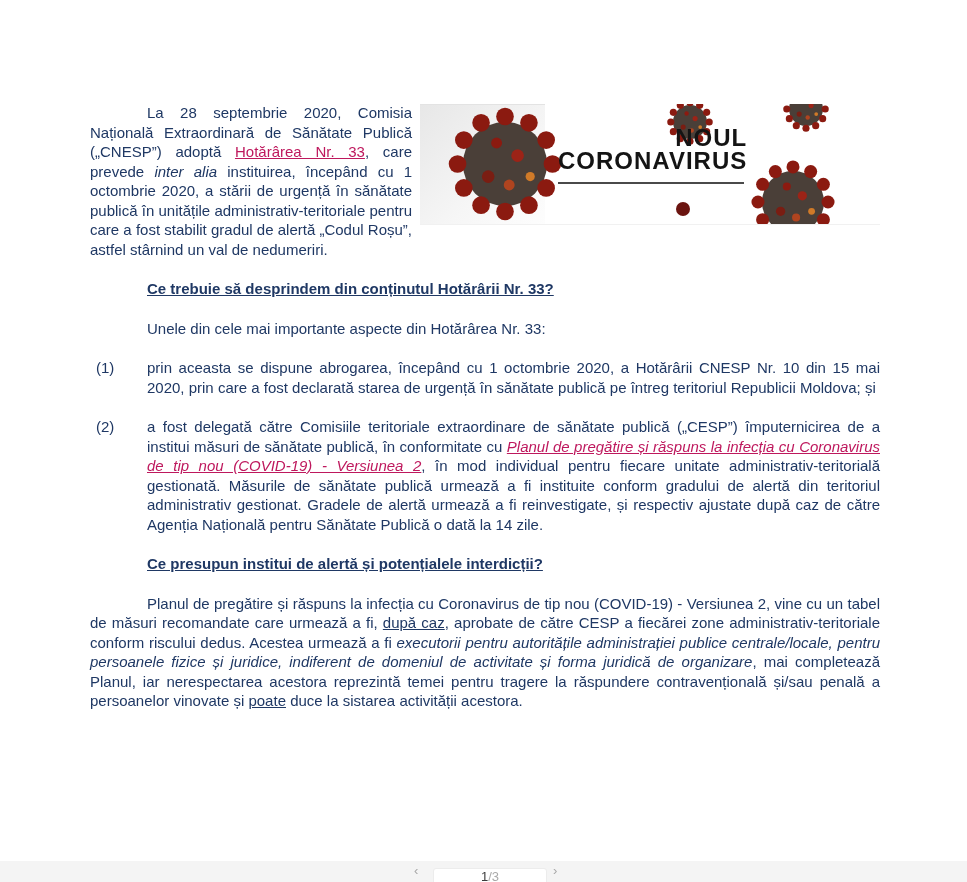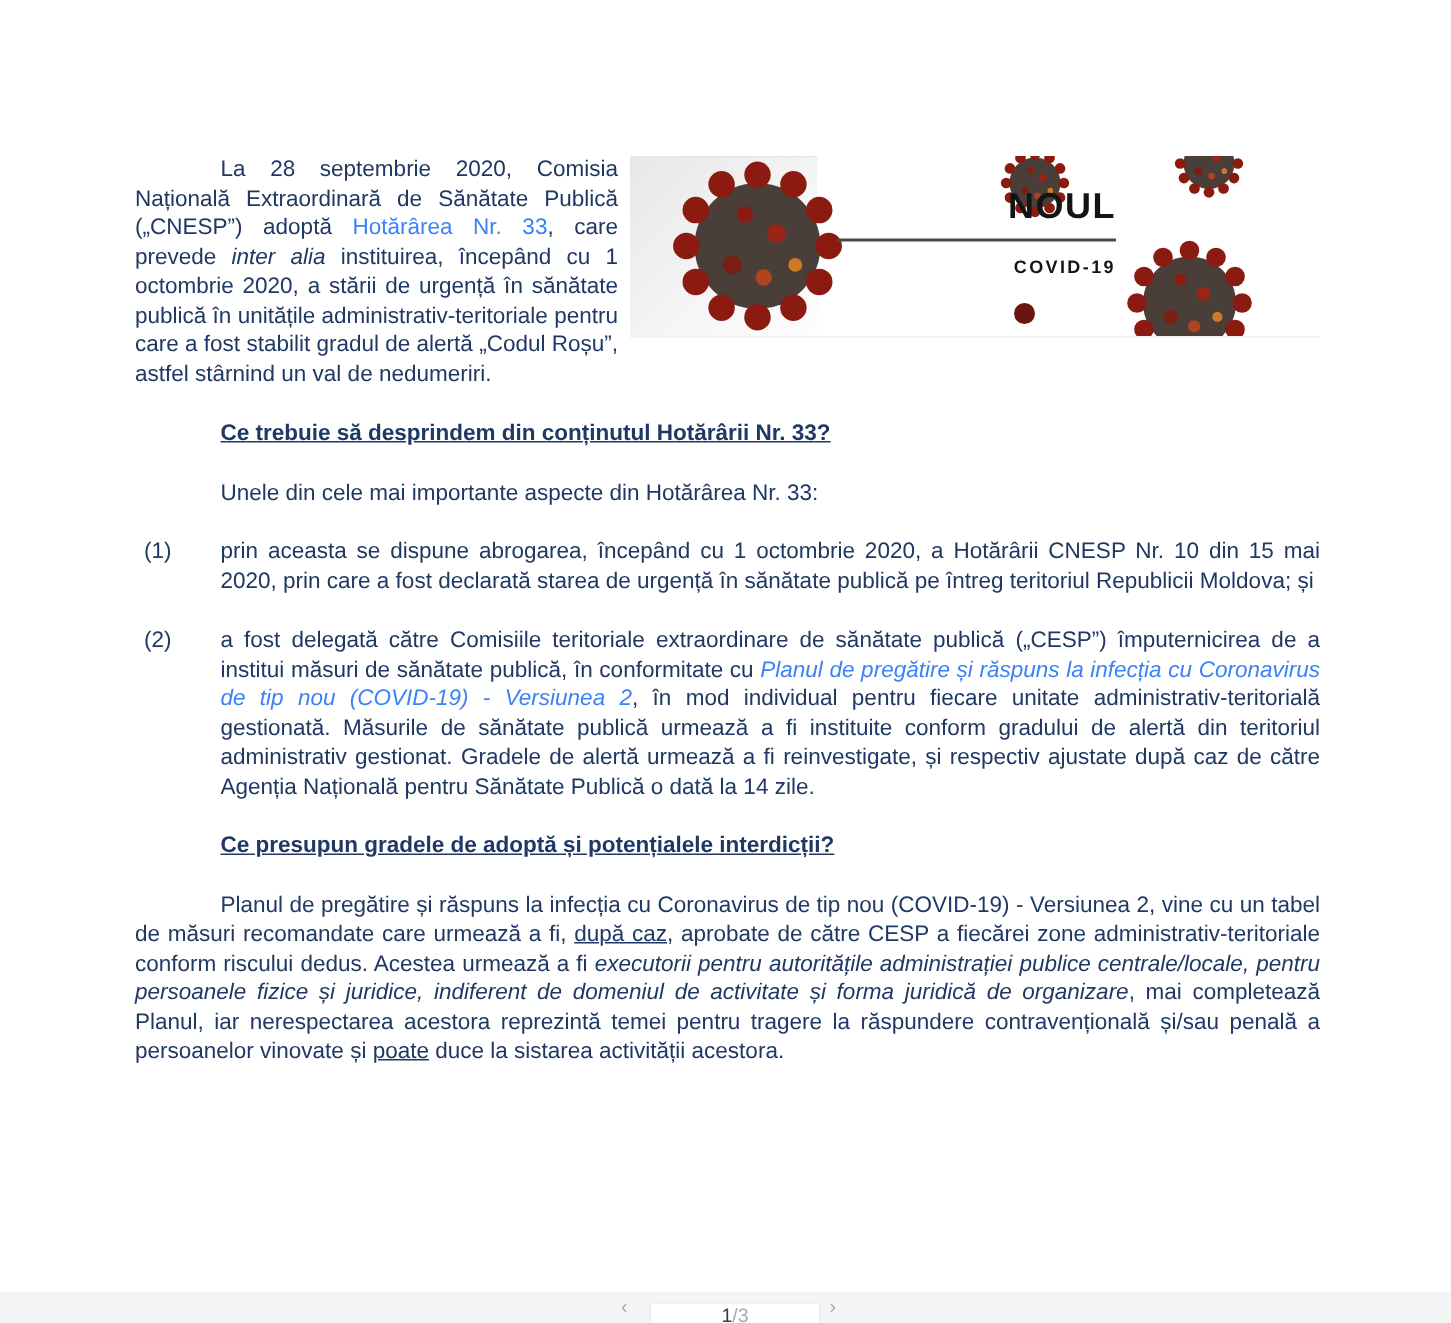--- a/index.html
+++ b/index.html
@@ -10,21 +10,21 @@
   
   .doc{
     position:absolute;left:90px;top:103px;width:790px;
     color:#1F3864;font-size:15px;line-height:19.5px;text-align:justify;
   }
   .para{margin:0 0 20px 0;}
   .indent{text-indent:57px;}
   .heading{font-weight:bold;margin:0 0 20px 0;text-indent:57px;text-align:left;text-decoration:underline;}
   .li{position:relative;padding-left:57px;margin:0 0 20px 0;}
   .num{position:absolute;left:6px;top:0;text-indent:0;}
-  a.link{color:#3b82f6;cursor:pointer;}
+  a.link{color:#be185d;text-decoration:underline;cursor:pointer;}
   .it{font-style:italic;}
   .ul{text-decoration:underline;}
   b{font-weight:normal;}
   i{}
 
   
   .banner{
     float:right;width:460px;height:120px;margin:1px 0 6px 8px;
     position:relative;overflow:hidden;background:#ffffff;
     border-bottom:1px solid #f1f1f1;text-indent:0;text-align:left;
@@ -89,38 +89,38 @@
           </g>
         </defs>
         <use href="#virus" transform="translate(85,60) scale(4.2)"></use>
         <use href="#virus" transform="translate(270,18) scale(1.7)"></use>
         <use href="#virus" transform="translate(386,5) scale(1.7)"></use>
         <use href="#virus" transform="translate(373,98) scale(3.1)"></use>
         <circle cx="263" cy="105" r="7" fill="#6b1410"></circle>
       </svg>
       <span class="banner-text" style="display:block;">
         <span class="banner-title" style="display:block;">NOUL</span>
+        <span class="banner-title" style="display:block;">CORONAVIRUS</span>
         <span class="banner-rule" style="display:block;"></span>
-        <span class="banner-sub" style="display:block;">COVID-19</span>
       </span>
     </span><span>La 28 septembrie 2020, Comisia Națională Extraordinară de Sănătate Publică („</span><b>CNESP</b><span>”) adoptă </span><a class="link">Hotărârea Nr. 33</a><span>, care prevede </span><i>inter alia</i><span> instituirea, începând cu 1 octombrie 2020, a stării de urgență în sănătate publică în unitățile administrativ-teritoriale pentru care a fost stabilit gradul de alertă „Codul Roșu”, astfel stârnind un val de nedumeriri.</span></p>
 
   <p class="heading">Ce trebuie să desprindem din conținutul Hotărârii Nr. 33?</p>
 
   <p class="para indent">Unele din cele mai importante aspecte din Hotărârea Nr. 33:</p>
 
   <div class="li">
     <span class="num">(1)</span><span>prin aceasta se dispune abrogarea, începând cu 1 octombrie 2020, a Hotărârii CNESP Nr. 10 din 15 mai 2020, prin care a fost declarată starea de urgență în sănătate publică pe întreg teritoriul Republicii Moldova; și</span>
   </div>
 
   <div class="li">
     <span class="num">(2)</span><span>a fost delegată către Comisiile teritoriale extraordinare de sănătate publică („</span><b>CESP</b><span>”) împuternicirea de a institui măsuri de sănătate publică, în conformitate cu </span><a class="link it">Planul de pregătire și răspuns la infecția cu Coronavirus de tip nou (COVID-19) - Versiunea 2</a><span>, în mod individual pentru fiecare unitate administrativ-teritorială gestionată. Măsurile de sănătate publică urmează a fi instituite conform gradului de alertă din teritoriul administrativ gestionat. Gradele de alertă urmează a fi reinvestigate, și respectiv ajustate după caz de către Agenția Națională pentru Sănătate Publică o dată la 14 zile.</span>
   </div>
 
-  <p class="heading">Ce presupun gradele de adoptă și potențialele interdicții?</p>
+  <p class="heading">Ce presupun institui de alertă și potențialele interdicții?</p>
 
   <p class="para indent"><span>Planul de pregătire și răspuns la infecția cu Coronavirus de tip nou (COVID-19) - Versiunea 2, vine cu un tabel de măsuri recomandate care urmează a fi, </span><span class="ul">după caz</span><span>, aprobate de către CESP a fiecărei zone administrativ-teritoriale conform riscului dedus. Acestea urmează a fi </span><i>executorii pentru autoritățile administrației publice centrale/locale, pentru persoanele fizice și juridice, indiferent de domeniul de activitate și forma juridică de organizare</i><span>, mai completează Planul, iar nerespectarea acestora reprezintă temei pentru tragere la răspundere contravențională și/sau penală a persoanelor vinovate și </span><span class="ul">poate</span><span> duce la sistarea activității acestora.</span></p>
 
 </div>
 
 <div class="footer">
   <span class="chev chev-left">‹</span>
   <div class="pager-box"><span>1</span><span class="pager-total">/3</span></div>
   <span class="chev chev-right">›</span>
 </div>

